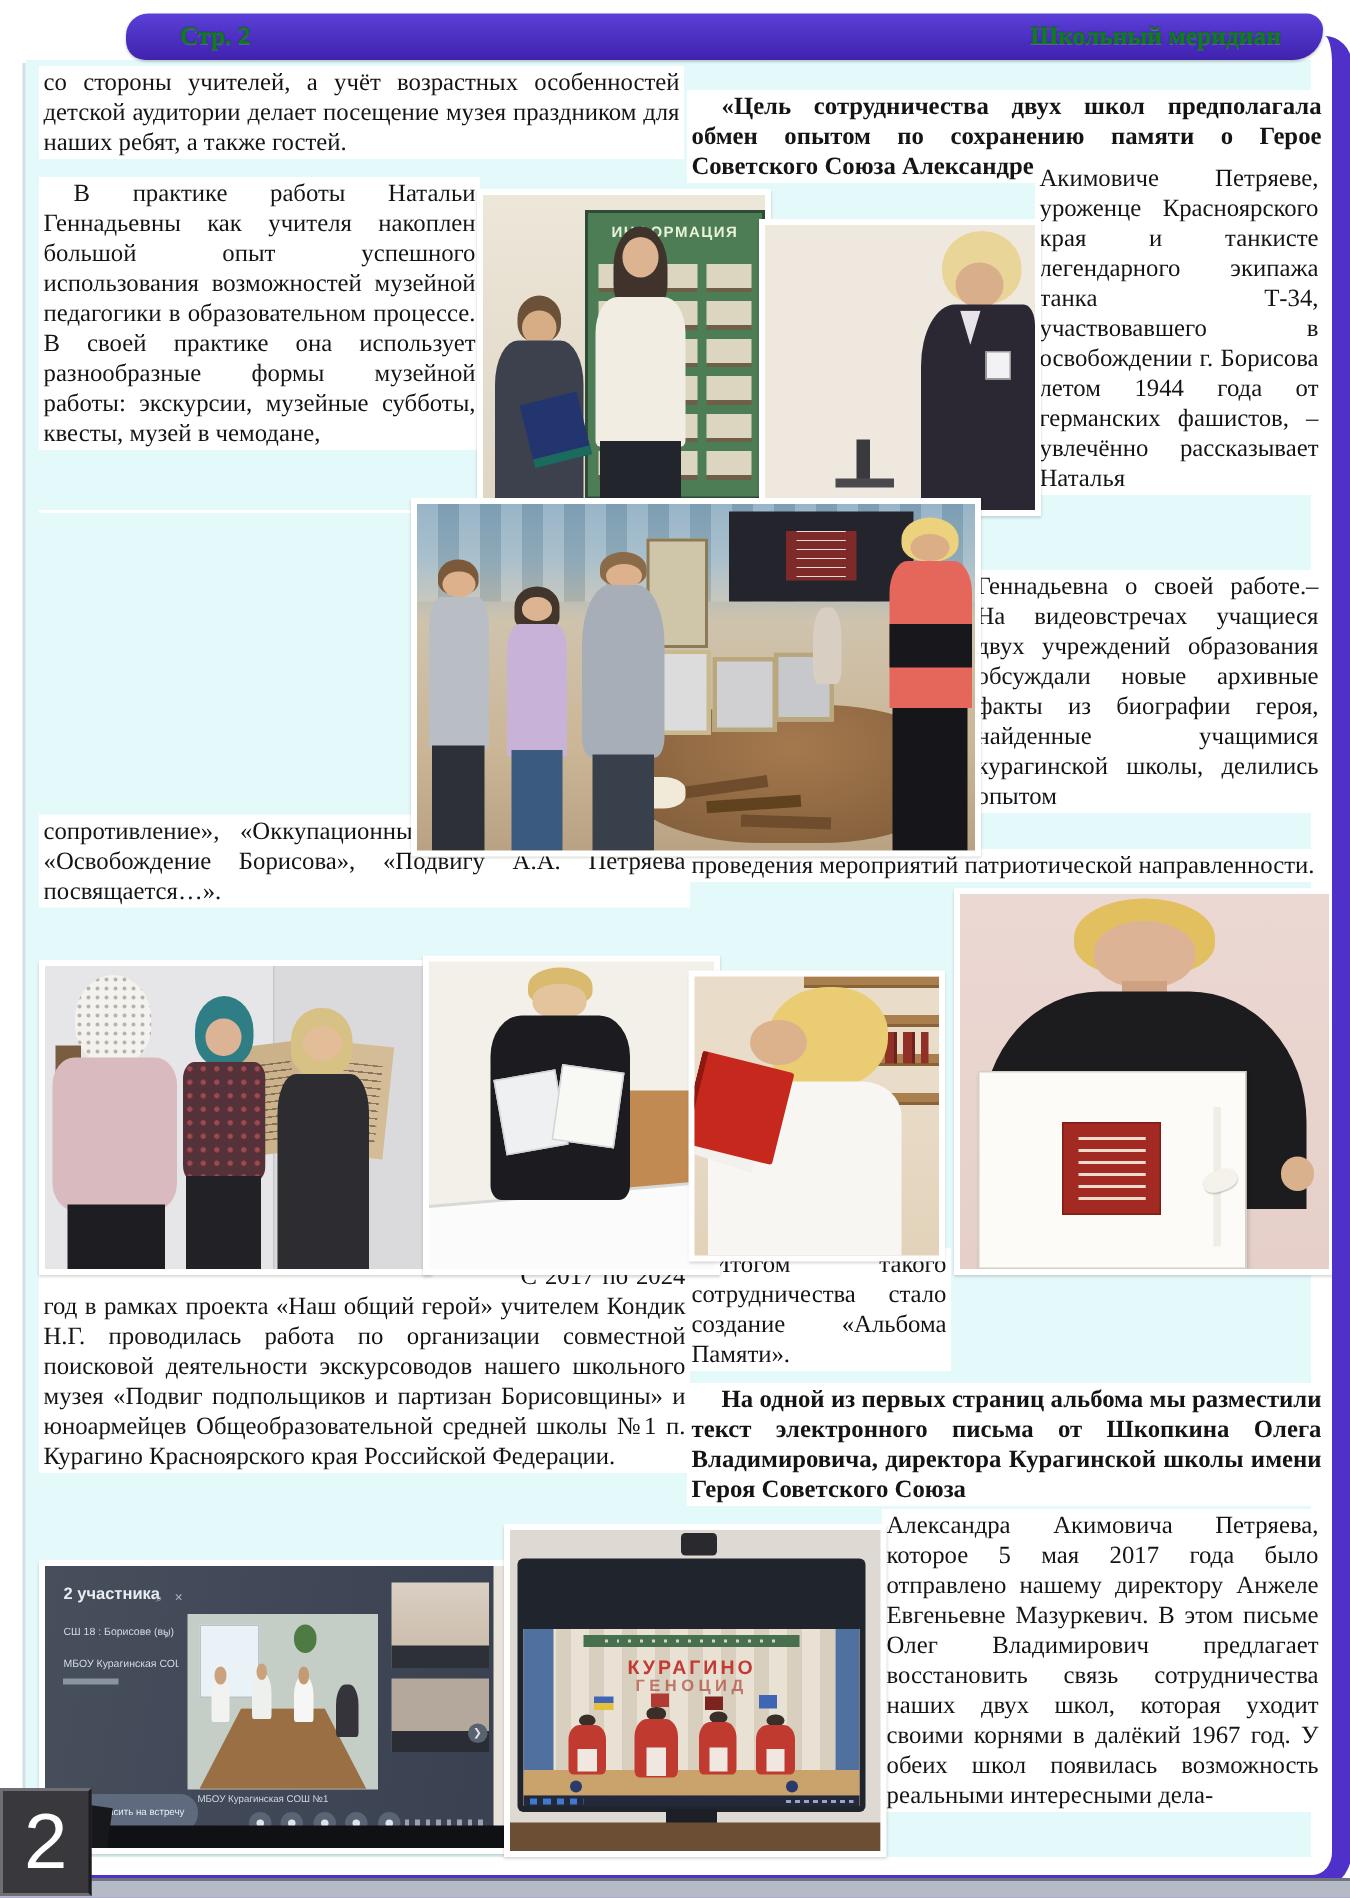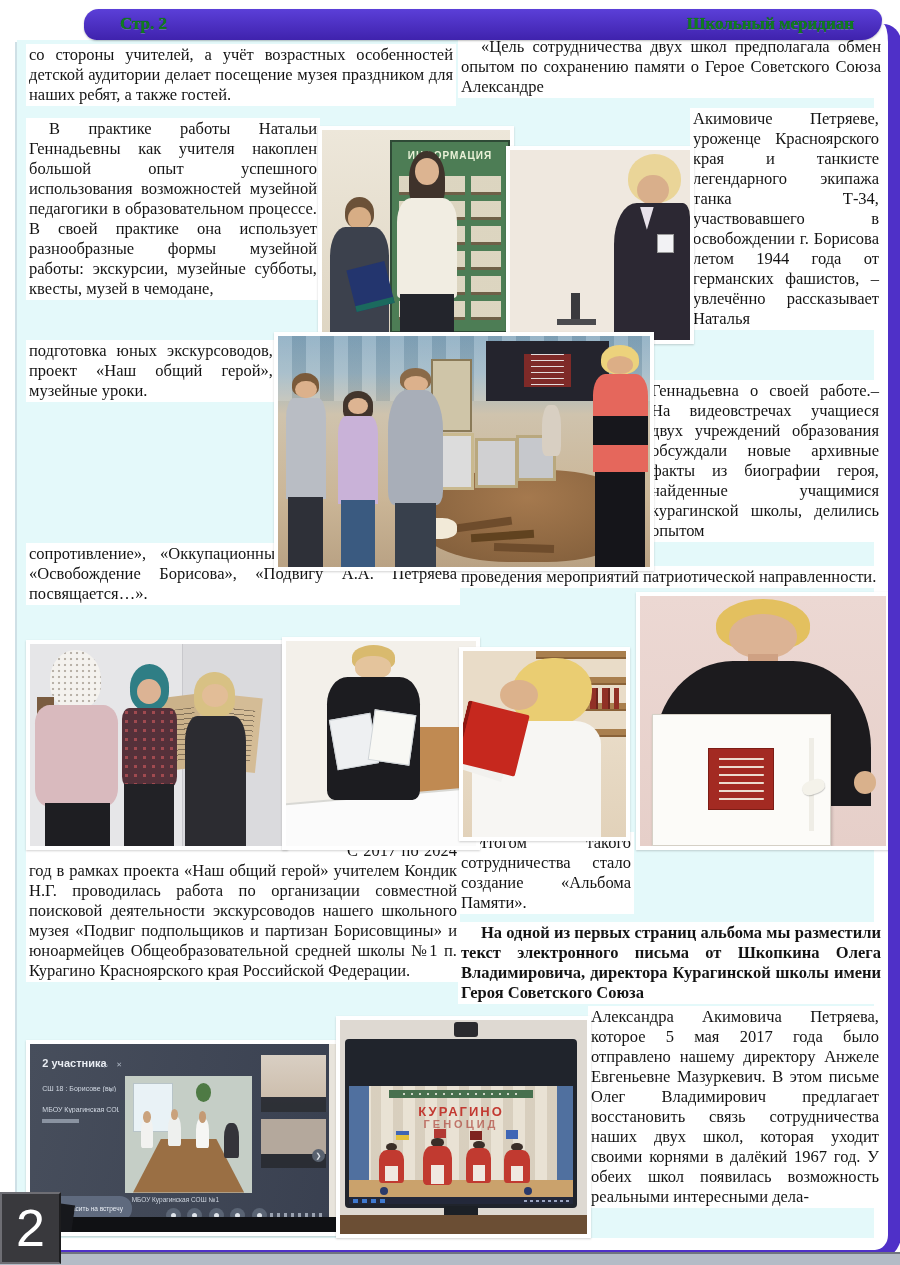--- a/index.html
+++ b/index.html
@@ -43,30 +43,29 @@
   <span class="banner-text" style="right:28px;">Школьный меридиан</span>
 </div>
 
 <div class="tb" style="left:26px;top:44px;width:424px;">
   <p>со стороны учителей, а учёт возрастных особенностей детской аудитории делает посещение музея праздником для наших ребят, а также гостей.</p>
 </div>
 <div class="tb" style="left:26px;top:118px;width:288px;">
   <p class="ind">В практике работы Натальи Геннадьевны как учителя накоплен большой опыт успешного использования возможностей музейной педагогики в образовательном процессе. В своей практике она использует разнообразные формы музейной работы: экскурсии, музейные субботы, квесты, музей в чемодане,</p>
 </div>
 <div class="tb" style="left:26px;top:340px;width:244px;">
-  <p>подготовка юных экскурсоводов, проект «Наш общий герой», музейные уроки.</p>
 </div>
 <div class="tb" style="left:26px;top:543px;width:428px;">
   <p>сопротивление», «Оккупационный режим в Борисове», «Освобождение Борисова», «Подвигу А.А. Петряева посвящается…».</p>
 </div>
 <div class="tb" style="left:26px;top:840px;width:428px;">
   <p style="text-indent:318px;">С 2017 по 2024 год в рамках проекта «Наш общий герой» учителем Кондик Н.Г. проводилась работа по организации совместной поисковой деятельности экскурсоводов нашего школьного музея «Подвиг подпольщиков и партизан Борисовщины» и юноармейцев Общеобразовательной средней школы №1 п. Курагино Красноярского края Российской Федерации.</p>
 </div>
 
-<div class="tb" style="left:458px;top:36px;width:420px;">
+<div class="tb" style="left:458px;top:60px;width:420px;font-weight:bold;">
   <p class="ind">«Цель сотрудничества двух школ предполагала обмен опытом по сохранению памяти о Герое Советского Союза Александре</p>
 </div>
 <div class="tb" style="left:690px;top:108px;width:186px;">
   <p>Акимовиче Петряеве, уроженце Красноярского края и танкисте легендарного экипажа танка Т-34, участвовавшего в освобождении г. Борисова летом 1944 года от германских фашистов, – увлечённо рассказывает Наталья</p>
 </div>
 <div class="tb" style="left:648px;top:380px;width:228px;">
   <p>Геннадьевна о своей работе.– На видеовстречах учащиеся двух учреждений образования обсуждали новые архивные факты из биографии героя, найденные учащимися курагинской школы, делились опытом</p>
 </div>
 <div class="tb" style="left:458px;top:566px;width:420px;">
   <p>проведения мероприятий патриотической направленности.</p>

